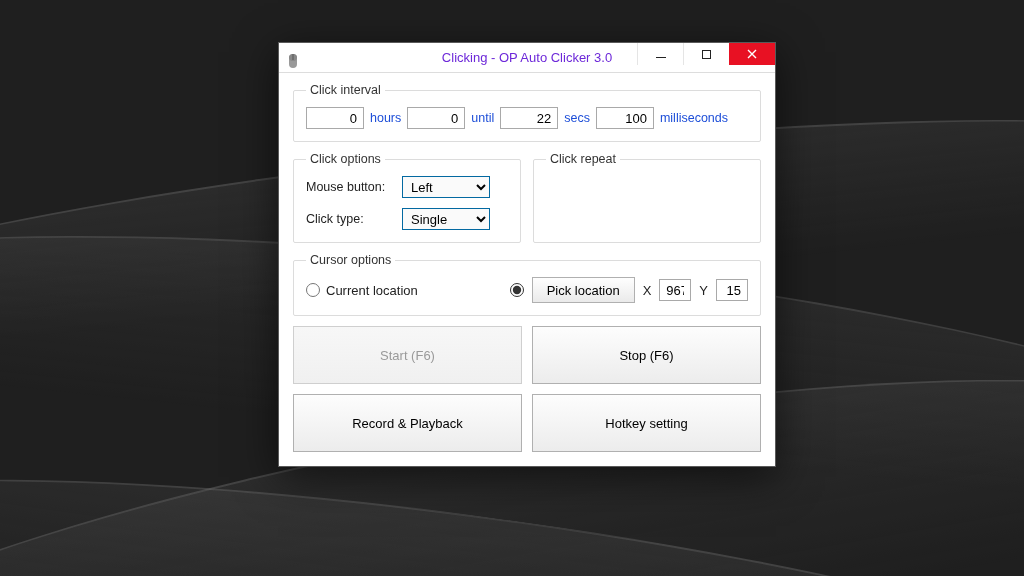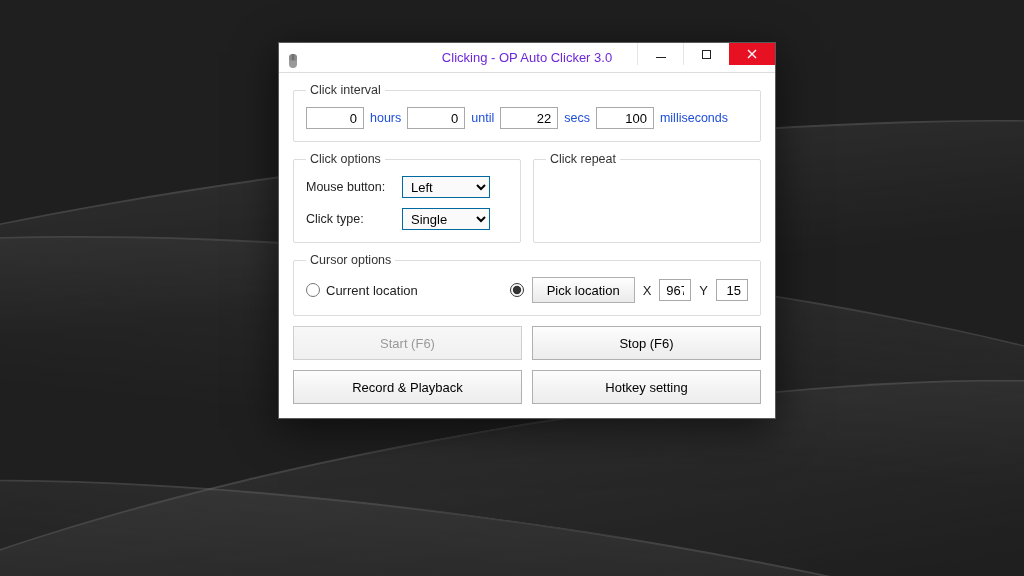--- a/index.html
+++ b/index.html
@@ -104,21 +104,21 @@
 
   button.push {
     height: 26px;
     padding: 0 14px;
     background: linear-gradient(#fefefe,#eaeaea);
     border:1px solid #b0b0b0;
     font:inherit; font-size:13px;
     cursor: pointer;
   }
   button.push.big {
-    height: 34px;
+    height: 58px;
     width: 100%;
     background: linear-gradient(#fdfdfd,#ececec);
   }
   button.push.big.disabled {
     color:#9a9a9a;
     background: linear-gradient(#f7f7f7,#f0f0f0);
     border-color:#cfcfcf;
     cursor: default;
   }
   .btn-grid {

